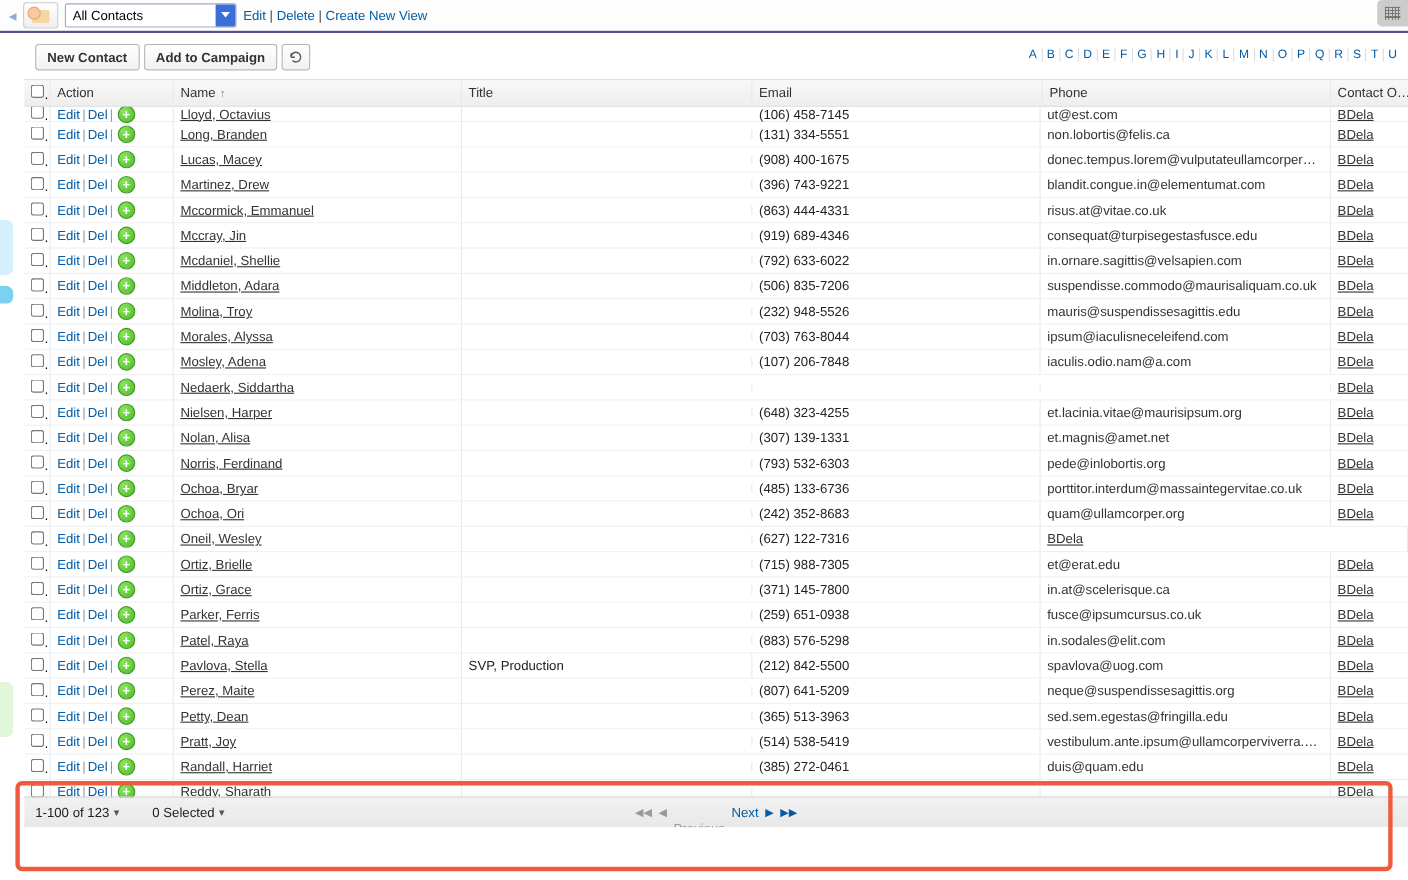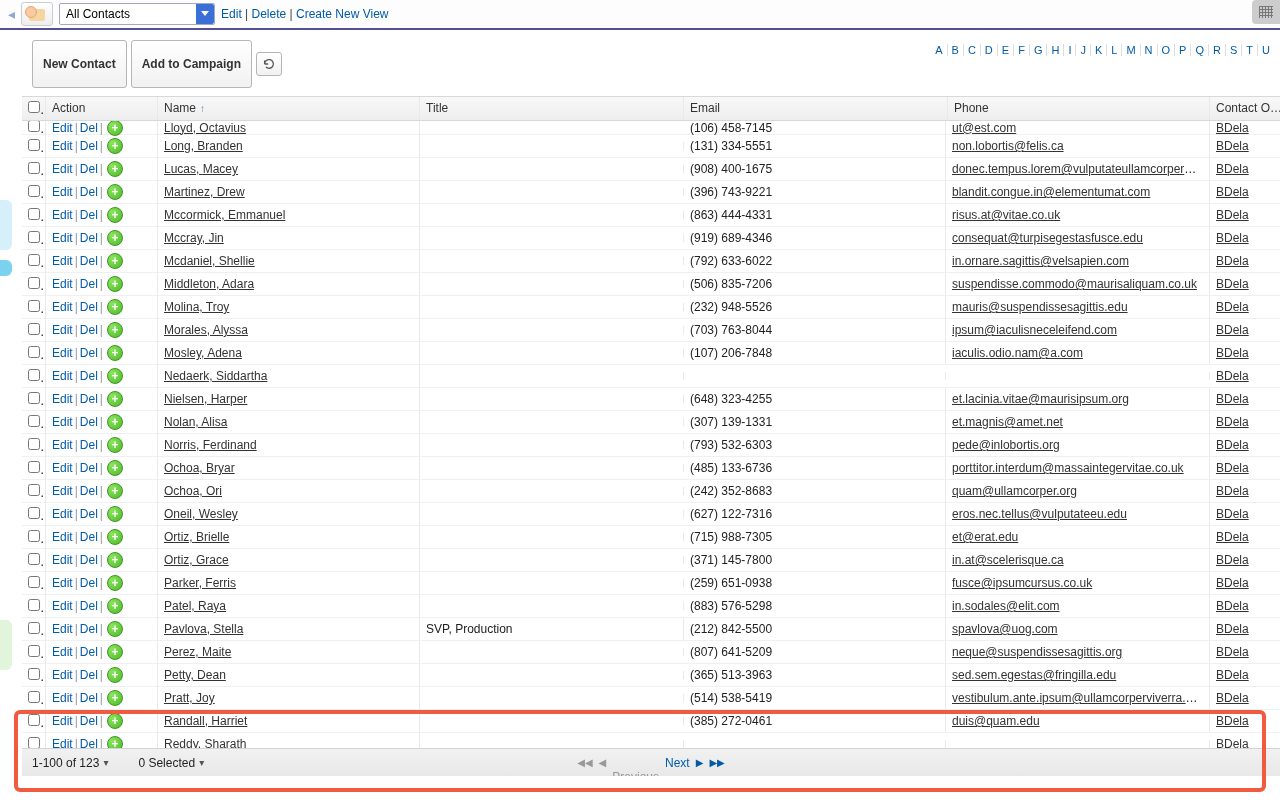--- a/index.html
+++ b/index.html
@@ -23,21 +23,21 @@
 
 
 .edge { position:absolute; left:0; width:12px; border-top-right-radius:6px; border-bottom-right-radius:6px; }
 .edge1 { top:200px; height:50px; background:#d5f0fb; }
 .edge2 { top:260px; height:16px; background:#7bd2f0; }
 .edge3 { top:620px; height:50px; background:#e0f5d9; }
 
 
 .main { margin-left:22px; }
 .toolbar { display:flex; align-items:center; padding:10px 8px 8px 10px; position:relative;}
-.btn { background:linear-gradient(#fff,#f1f1f1); border:1px solid #b5b5b5; border-radius:3px; padding:16px 10px; font-size:12px; cursor:pointer; font-weight:bold; color:#333;}
+.btn { background:linear-gradient(#fff,#f1f1f1); border:1px solid #b5b5b5; border-radius:3px; padding:4px 10px; font-size:12px; cursor:pointer; font-weight:bold; color:#333;}
 .btn + .btn { margin-left:4px;}
 .refresh-btn { width:26px; padding:4px 0; display:inline-flex; align-items:center; justify-content:center;}
 .refresh-btn svg { width:14px; height:14px;}
 .alpha { position:absolute; right:6px; top:14px; display:flex; gap:0; font-size:11px;}
 .alpha span { color:#015ba7; padding:0 4px; border-right:1px solid #ddd; cursor:pointer;}
 .alpha span:last-child { border-right:none;}
 
 
 .grid-wrap { border-top:1px solid #d4dadc; position:relative; height:680px; overflow:hidden;}
 .grid-head { display:flex; background:linear-gradient(#f8f8f8,#eeeeee); border-bottom:1px solid #d4dadc; font-size:12px; color:#333;}
@@ -54,21 +54,21 @@
 
 .grid-body { overflow:hidden; }
 .row { display:flex; border-bottom:1px solid #eef1f2; height:23px; align-items:center; font-size:12px;}
 .row.cut { height:14px; border-bottom:1px solid #eef1f2;}
 .row.cut .col { padding-top:0; padding-bottom:0;}
 .row .col-action { display:flex; align-items:center; gap:2px;}
 .row .act { color:#015ba7; text-decoration:none;}
 .row .asep { color:#999;}
 .plus-icon { width:16px; height:16px; border-radius:50%; background:radial-gradient(circle at 30% 30%, #8ae65c, #4fb82b); display:inline-flex; align-items:center; justify-content:center; color:#fff; font-weight:bold; font-size:12px; line-height:1; margin-left:2px; border:1px solid #3d9620;}
 .underlined { color:#333; text-decoration:underline; cursor:pointer;}
-.email-link { color:#333; text-decoration:underline; cursor:pointer;}
+.email-link { color:#333; cursor:pointer;}
 .owner-link { color:#333; text-decoration:underline; cursor:pointer;}
 input[type=checkbox]{ width:12px; height:12px;}
 
 
 .pager { position:absolute; left:0; right:0; bottom:0; height:28px; background:linear-gradient(#f1f1f1,#e8e8e8); border-top:1px solid #d0d4d6; display:flex; align-items:center; padding:0 10px; font-size:12px;}
 .pager .left { display:flex; gap:30px; align-items:center;}
 .pager .drop { display:inline-flex; align-items:center; gap:4px;}
 .pager .drop::after { content:"▾"; font-size:10px; color:#555;}
 .pager .center { position:absolute; left:50%; transform:translateX(-50%); display:flex; align-items:center; gap:6px;}
 .pager .prev { color:#999;margin-top:28px;}
@@ -412,21 +412,20 @@
           <div class="col col-action">
             <a class="act">Edit</a>
             <span class="asep"> | </span>
             <a class="act">Del</a>
             <span class="asep"> | </span>
             <span class="plus-icon">+</span>
           </div>
           <div class="col col-name"><a class="underlined">Oneil, Wesley</a></div>
           <div class="col col-title"></div>
           <div class="col col-phone">(627) 122-7316</div>
-          <div class="col col-email"><a class="email-link">eros.nec.tellus@vulputateeu.edu</a></div>
           <div class="col col-owner"><a class="owner-link">BDela</a></div>
         </div>
         <div class="row">
           <div class="col col-check"><input type="checkbox" style=""></div>
           <div class="col col-action">
             <a class="act">Edit</a>
             <span class="asep"> | </span>
             <a class="act">Del</a>
             <span class="asep"> | </span>
             <span class="plus-icon">+</span>

